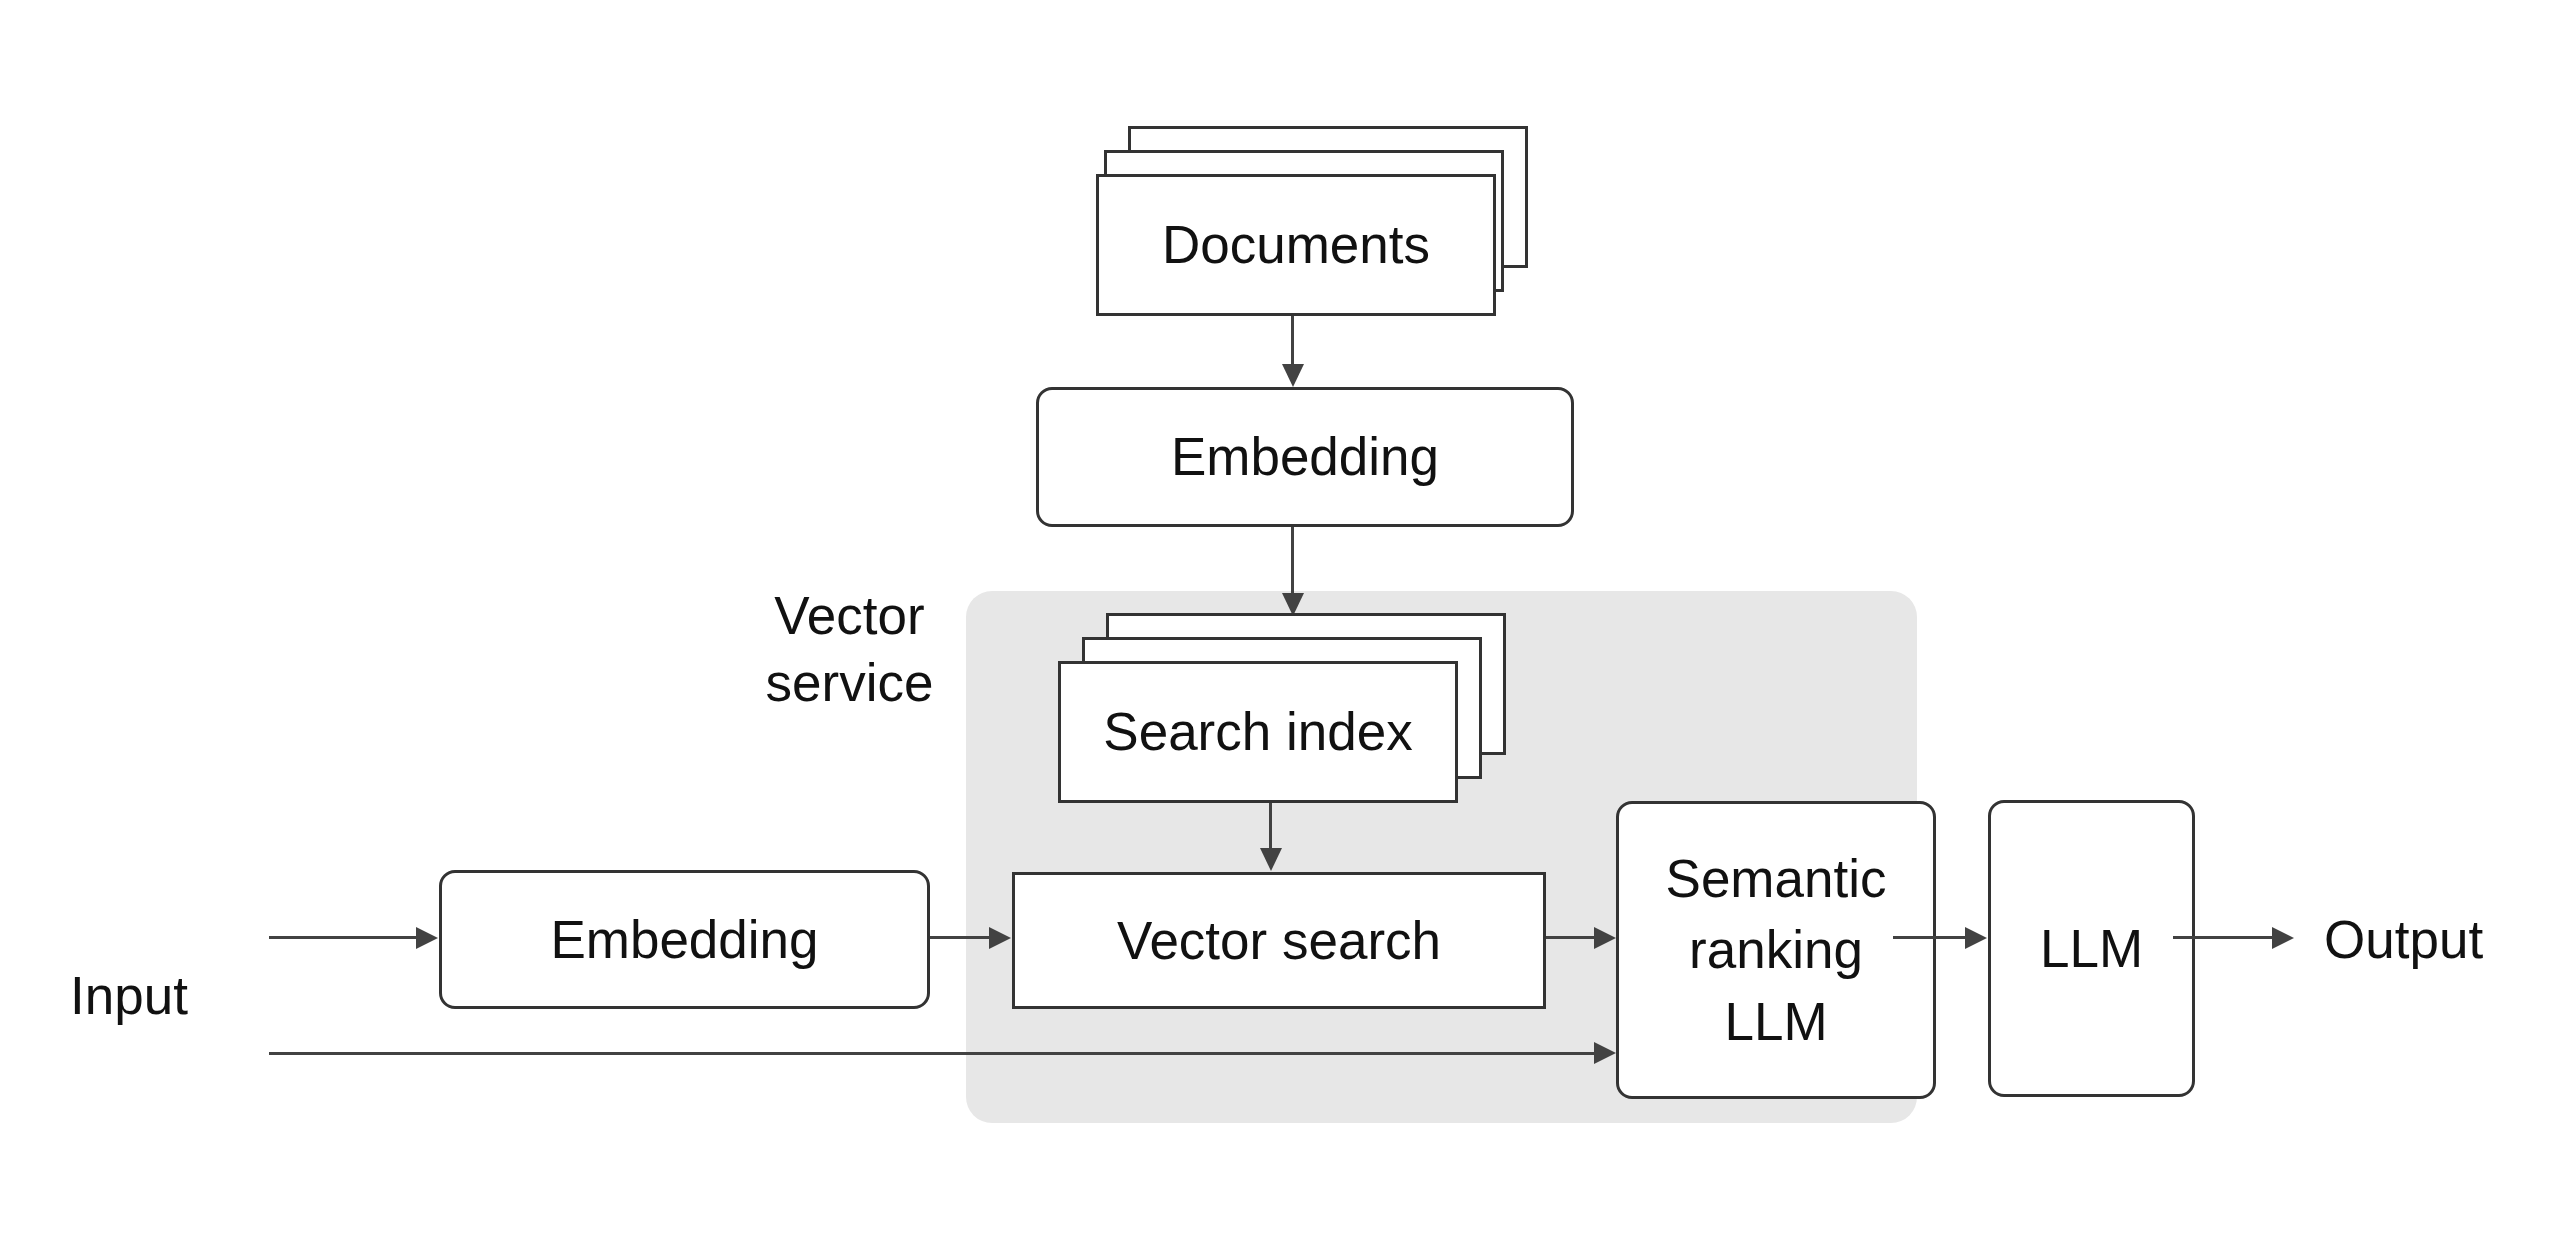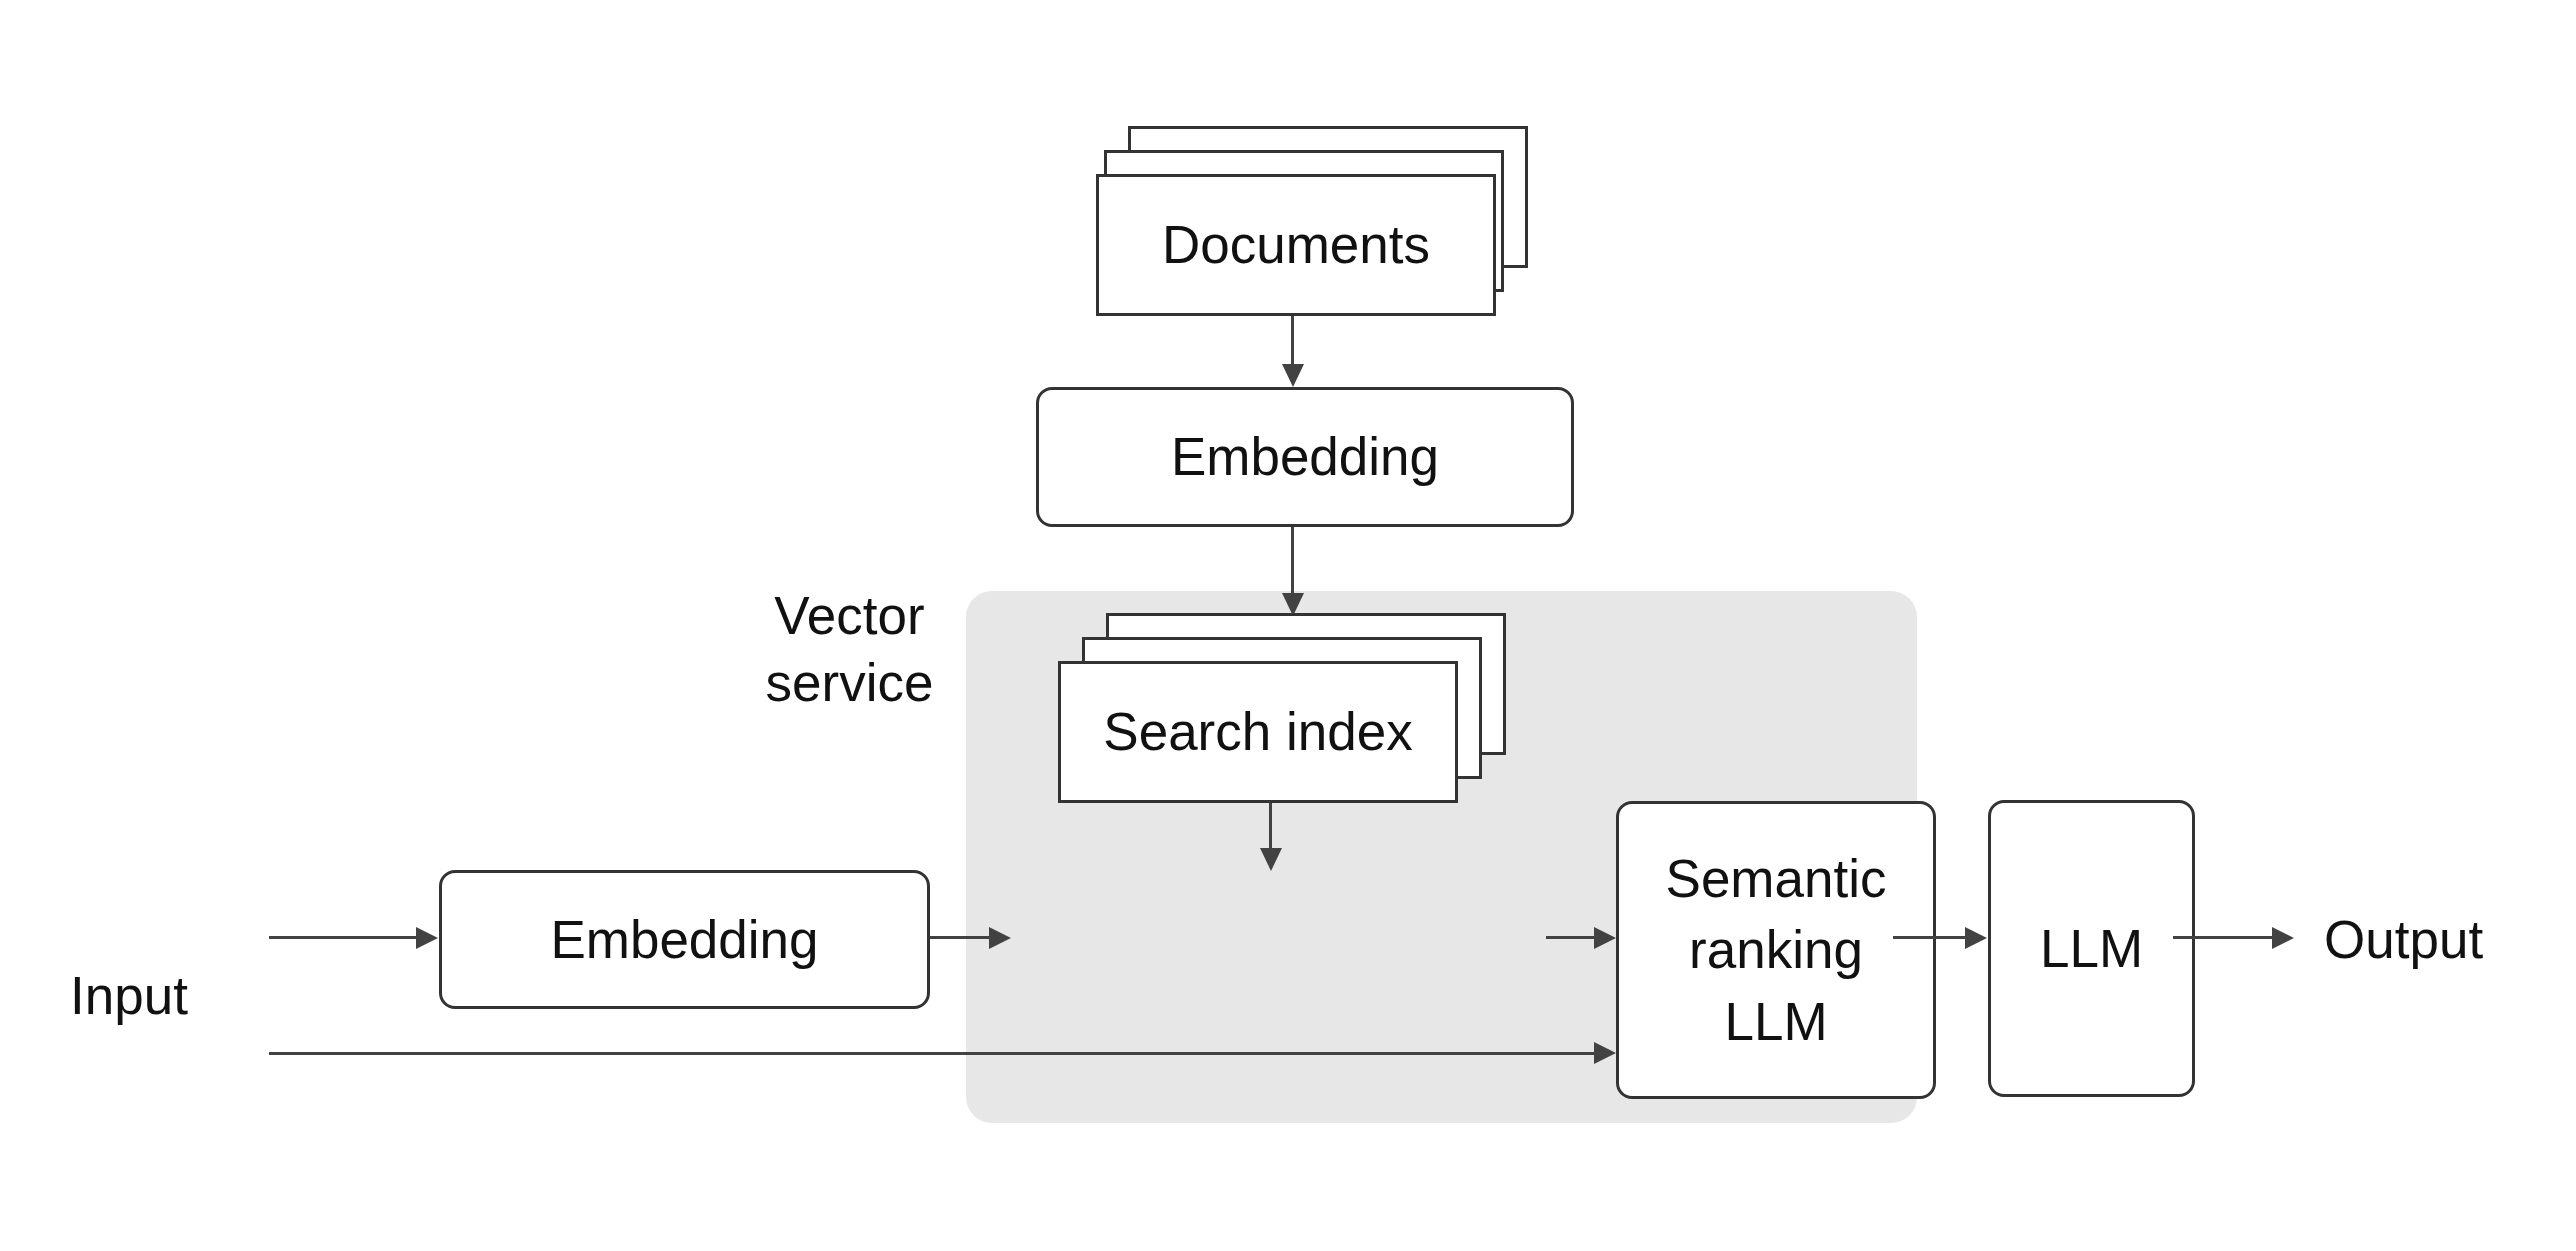--- a/index.html
+++ b/index.html
@@ -87,20 +87,23 @@
 
   <div class="abs sheet si-back"></div>
   <div class="abs sheet si-mid"></div>
   <div class="abs node si-front">
     <span class="label">Search index</span>
   </div>
 
   <div class="abs vline v3"></div>
   <div class="abs head-down v3h"></div>
 
+  <div class="abs node vec">
+    <span class="label">Vector search</span>
+  </div>
 
   <div class="abs label input-label">Input</div>
 
   <div class="abs hline l1"></div>
   <div class="abs head-right l1h"></div>
 
   <div class="abs node rounded emb-bot">
     <span class="label">Embedding</span>
   </div>
 

